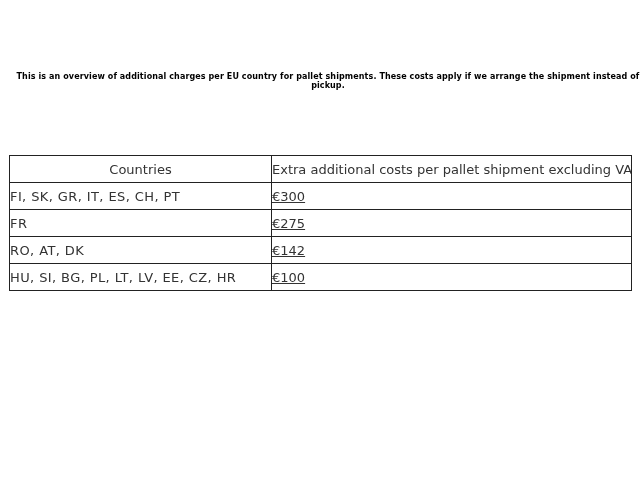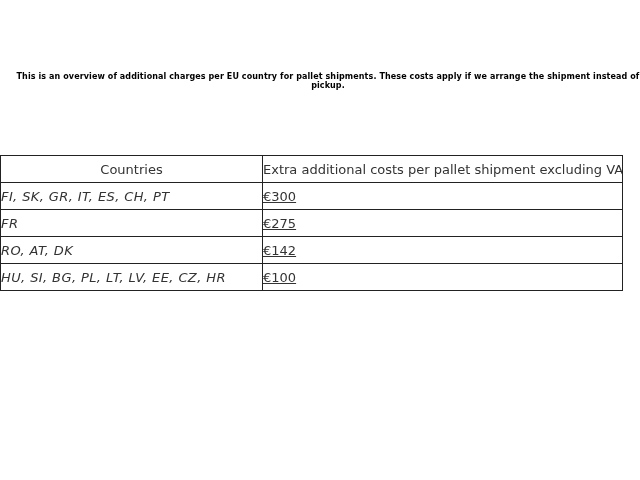--- a/index.html
+++ b/index.html
@@ -22,41 +22,41 @@
     width: 640px;
     margin: 8px;
     text-align: center;
     font-size: 8px;
     font-weight: bold;
     color: #000000;
     letter-spacing: 0.1px;
   }
   table.charges {
     position: absolute;
-    left: 0;
+    left: 9px;
     top: 155px;
     width: 623px;
     border-collapse: collapse;
     table-layout: fixed;
   }
   table.charges th,
   table.charges td {
     border: 1.5px solid #222222;
     height: 26px;
     padding: 0;
     font-size: 13px;
     font-weight: normal;
     color: #333333;
     vertical-align: middle;
     white-space: nowrap;
     overflow: hidden;
   }
   th.col-countries { width: 261px; text-align: center; }
   th.col-costs { text-align: center; }
-  td.cell-countries { padding-left: 13px; text-align: left; letter-spacing: 0.4px; font-style: italic; }
+  td.cell-countries { padding-left: 13px; text-align: left; letter-spacing: 0.4px; }
   td.cell-cost { padding-left: 35px; text-align: left; text-decoration: underline; }
 </style>
 </head>
 <body>
 
 <div class="page">
   <p class="intro">This is an overview of additional charges per EU country for pallet shipments. These costs apply if we arrange the shipment instead of pickup.</p>
 
   <table class="charges">
     <thead>

